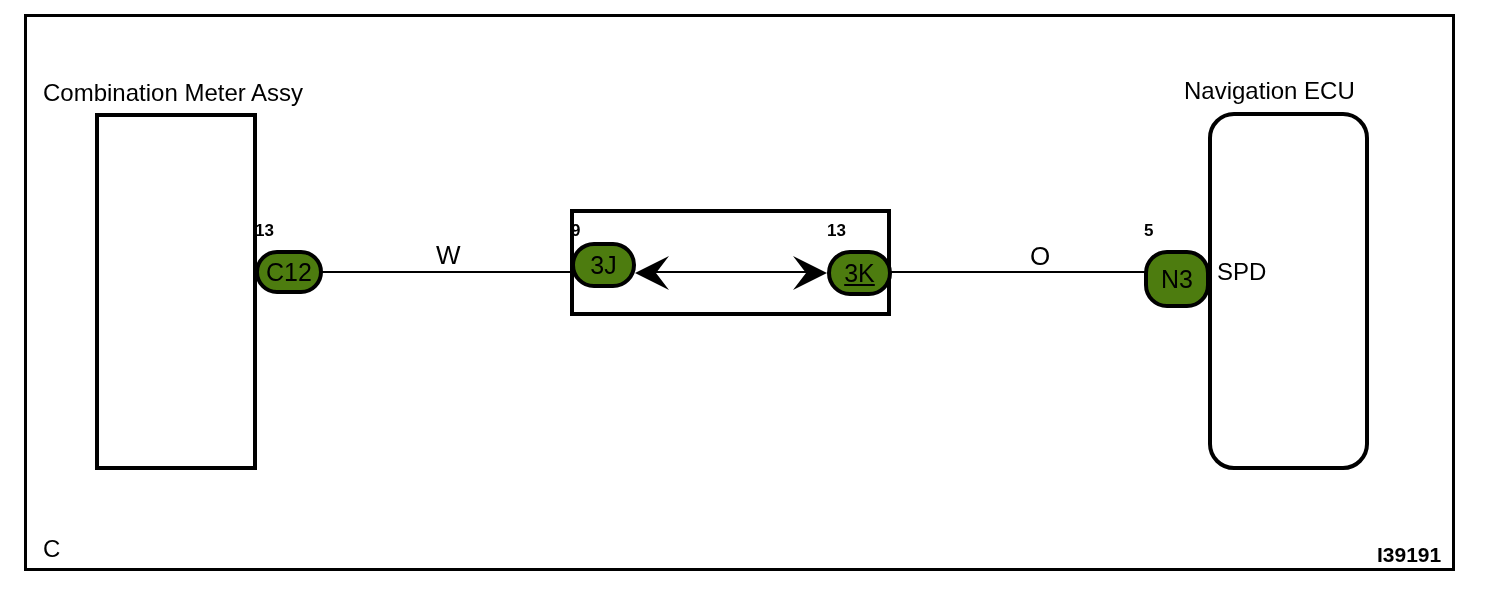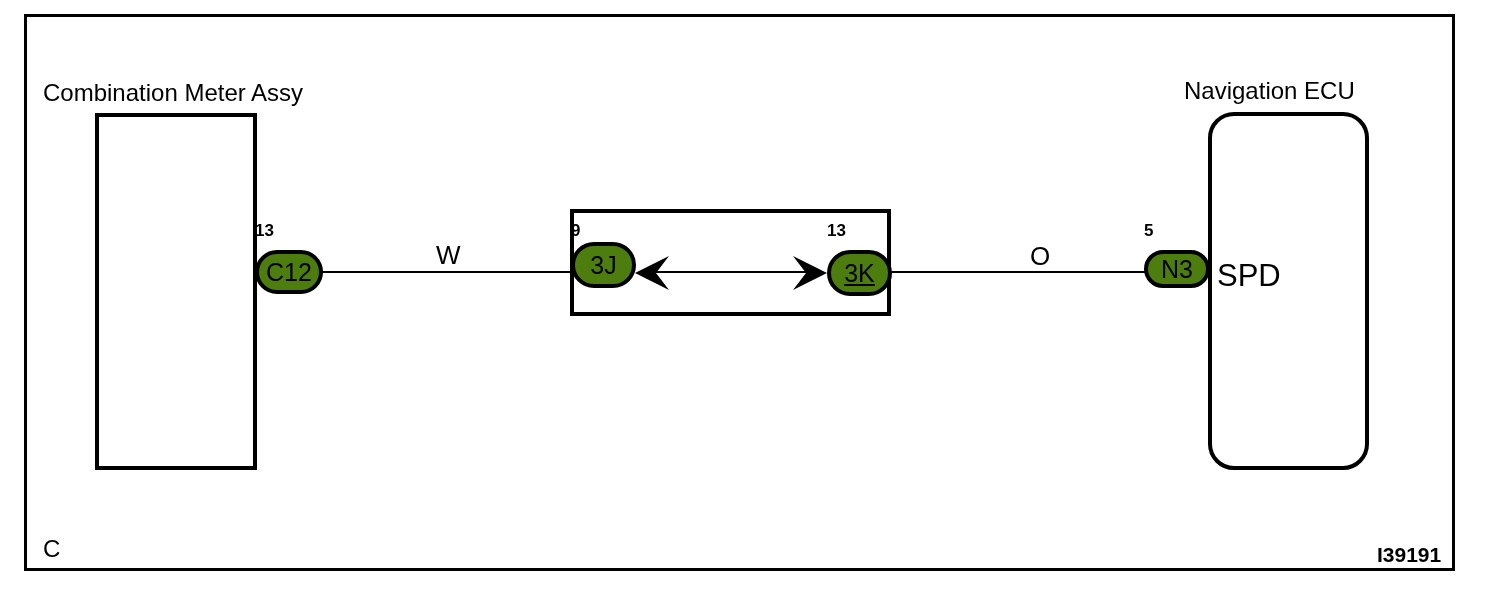--- a/index.html
+++ b/index.html
@@ -52,21 +52,21 @@
   }
   .wire {
     height: 2px;
     background: #000;
   }
   .wire-label {
     font-size: 26px;
     line-height: 1;
   }
   .terminal {
-    font-size: 31px;
+    font-size: 24px;
     line-height: 1;
   }
   .corner {
     font-size: 24px;
     line-height: 1;
   }
   .figure-id {
     font-size: 21px;
     line-height: 1;
     font-weight: bold;
@@ -106,18 +106,18 @@
   <div class="abs terminal" style="left:1217px; top:260px;">SPD</div>
 
   <div class="abs pin" style="left:255px; top:222px; width:68px;">13</div>
   <div class="abs pin" style="left:571px; top:222px; width:65px;">9</div>
   <div class="abs pin" style="left:827px; top:222px; width:65px;">13</div>
   <div class="abs pin" style="left:1144px; top:222px; width:66px;">5</div>
 
   <div class="abs oval" style="left:255px; top:250px; width:68px; height:44px;">C12</div>
   <div class="abs oval" style="left:571px; top:242px; width:65px; height:46px;">3J</div>
   <div class="abs oval" style="left:827px; top:250px; width:65px; height:46px;text-decoration:underline;">3K</div>
-  <div class="abs oval" style="left:1144px; top:250px; width:66px; height:38px;">N3</div>
+  <div class="abs oval" style="left:1144px; top:250px; width:66px; height:58px;">N3</div>
 
   <div class="abs corner" style="left:43px; top:537px;">C</div>
   <div class="abs figure-id" style="left:1377px; top:544px;">I39191</div>
 
 </div>
 
 </body></html>

